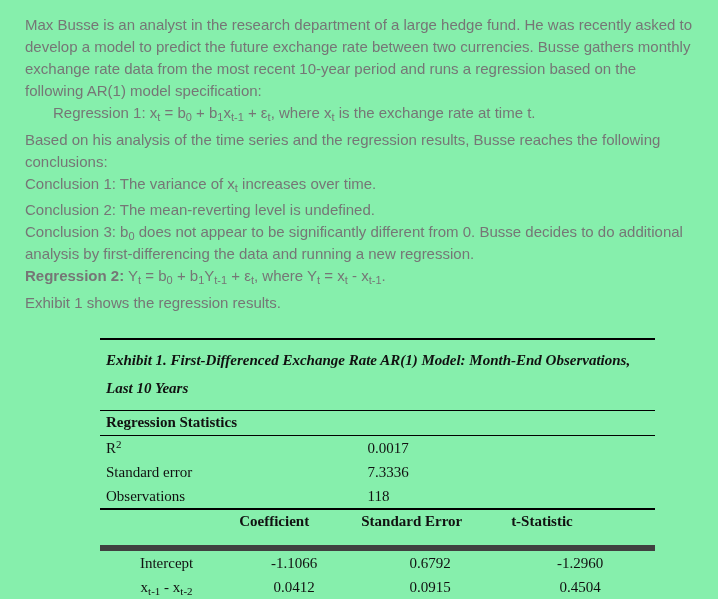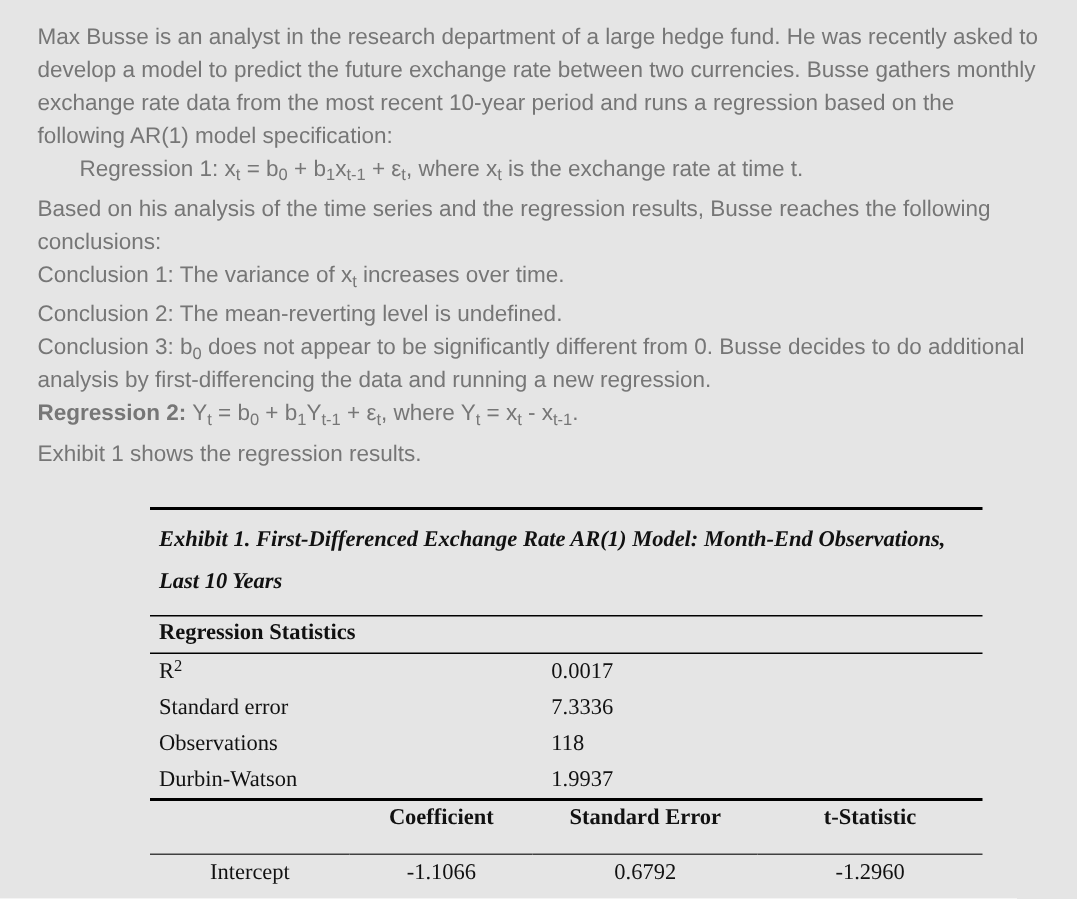--- a/index.html
+++ b/index.html
@@ -5,21 +5,21 @@
   html, body {
     margin: 0;
     padding: 0;
     background: #ffffff;
   }
   .page {
     width: 718px;
     height: 599px;
     box-sizing: border-box;
     padding: 14px 23px 0 25px;
-    background: #e5e5e5;
+    background: #86efac;
     overflow: hidden;
   }
   
   .body-text {
     font-family: "Liberation Sans", sans-serif;
     font-size: 15px;
     color: #767676;
     width: 672px;
   }
   .para {
@@ -73,22 +73,22 @@
   }
   .x-stats .lbl { width: 47%; }
   .x-stats .val { width: 53%; text-align: left; }
   .x-coef td {
     padding: 4px 6px 3px 6px;
     line-height: 17px;
     vertical-align: middle;
   }
   .x-coef tr.hdr td {
     font-weight: bold;
-    text-align: center;
-    border-bottom: 1px solid #404040;
+    text-align: left;
+    border-bottom: 6px solid #404040;
     padding: 3px 6px 15px 6px;
   }
   .x-coef .lbl { text-align: center; margin-top: 27px; }
   .x-coef .num { text-align: center; }
 </style>
 </head>
 <body>
 
 <div class="page">
 
@@ -119,24 +119,20 @@
           <td class="val">0.0017</td>
         </tr>
         <tr>
           <td class="lbl"><span>Standard error</span></td>
           <td class="val">7.3336</td>
         </tr>
         <tr>
           <td class="lbl"><span>Observations</span></td>
           <td class="val">118</td>
         </tr>
-        <tr>
-          <td class="lbl"><span>Durbin-Watson</span></td>
-          <td class="val">1.9937</td>
-        </tr>
       </tbody>
     </table>
 
     <table class="x-coef">
       <colgroup>
         <col style="width:24%">
         <col style="width:22%">
         <col style="width:27%">
         <col style="width:27%">
       </colgroup>

